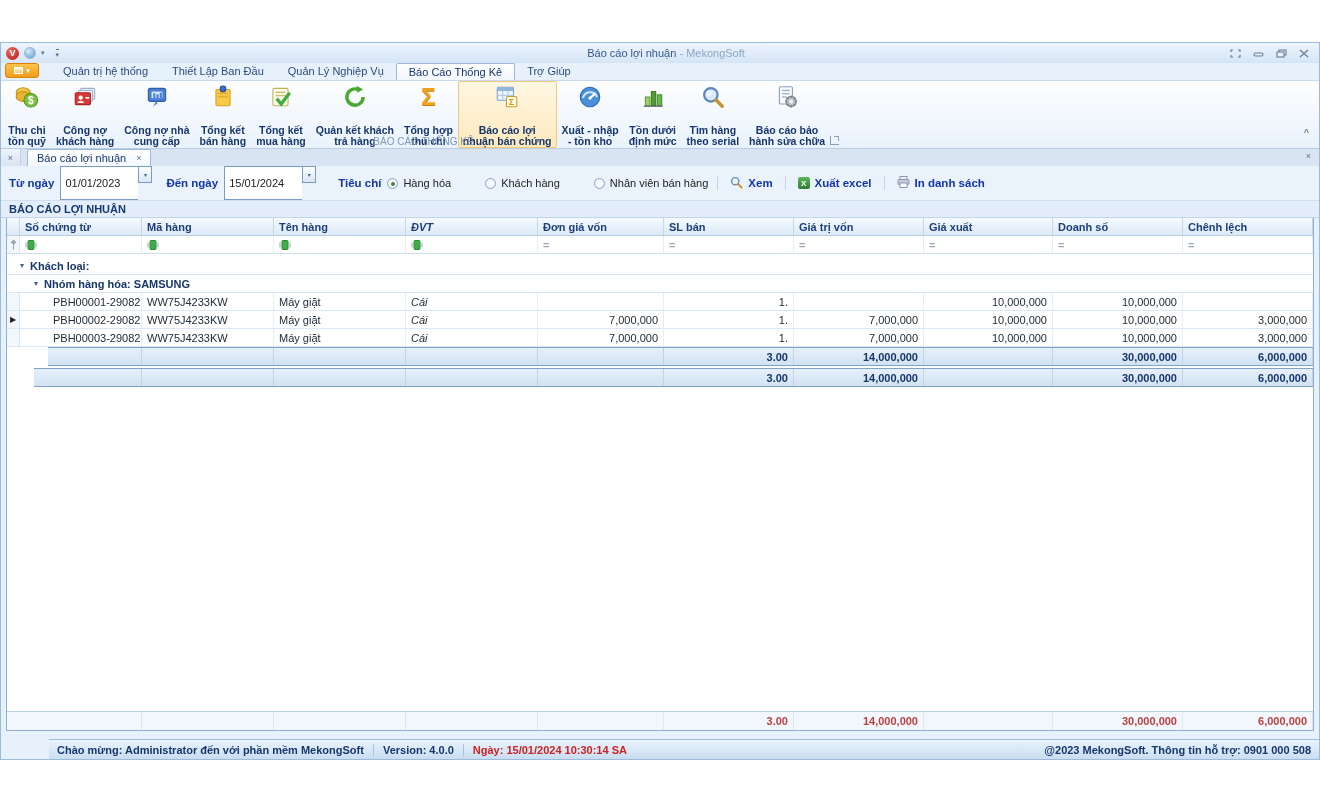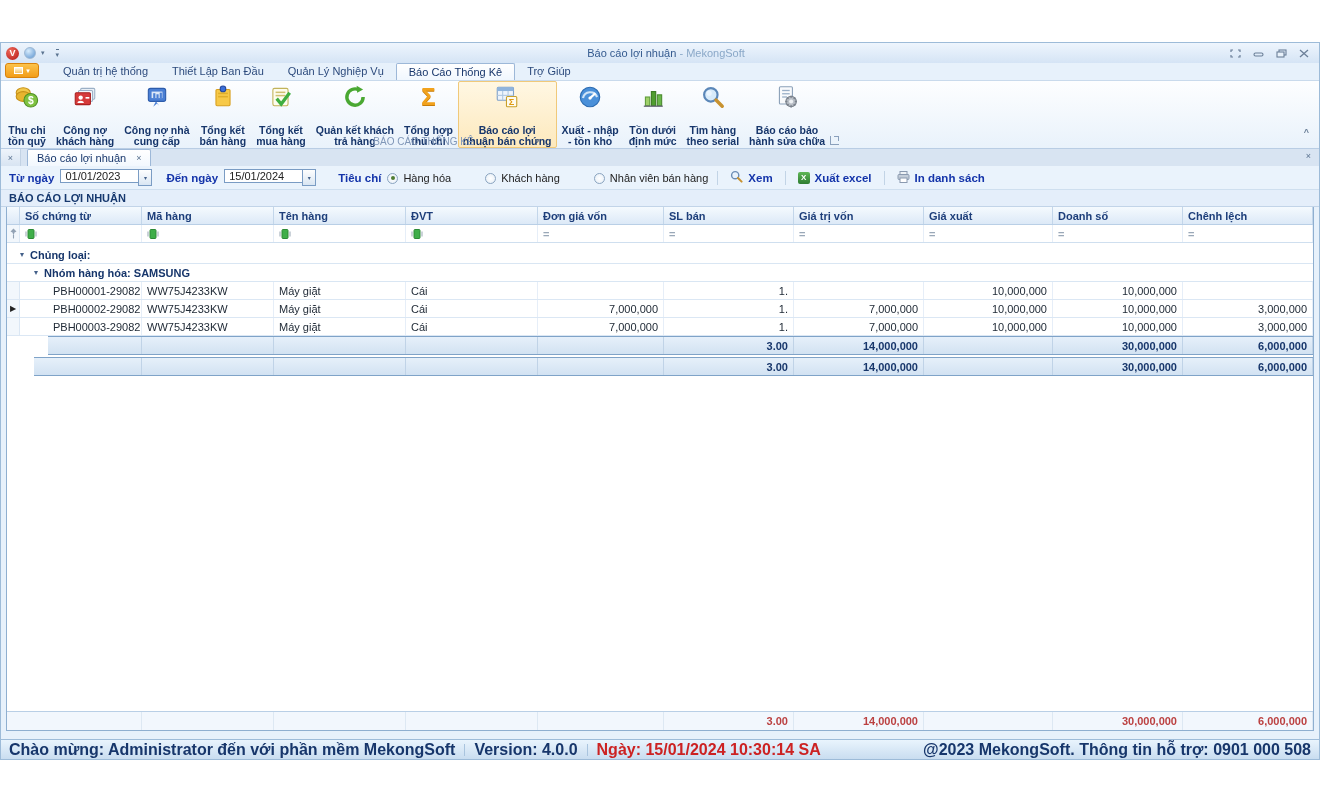--- a/index.html
+++ b/index.html
@@ -51,21 +51,21 @@
   .doctab { background:linear-gradient(#ffffff,#f2f8fe); border:1px solid #9db8d8; border-bottom:none; margin-left:6px;
             padding:0 9px; display:flex; align-items:center; gap:10px; font-size:11px; color:#17366b; border-radius:2px 2px 0 0; }
   .doctab .x { font-size:9px; color:#5a7390; }
   .dt-close-right { position:absolute; right:8px; top:2px; font-size:9px; color:#5a7390; }
 
   
   .filterbar { flex:0 0 24px; background:#eaf3fc; display:flex; align-items:center; padding-left:8px;
                font-size:11px; border-bottom:1px solid #cfdfef; }
   .flabel { color:#1434aa; font-weight:bold; font-size:11.5px; margin-right:6px; white-space:nowrap; }
   .combo { display:flex; margin-right:14px; }
-  .dateinput { width:78px; height:14px; border:1px solid #7a9cc4; border-right:none; background:#fff; font-size:11px;
+  .dateinput { width:78px; height:34px; border:1px solid #7a9cc4; border-right:none; background:#fff; font-size:11px;
                padding:0 4px; color:#222; font-family:inherit; }
   .combo-arrow { width:14px; height:17px; border:1px solid #7a9cc4; background:linear-gradient(#fefefe,#d9e6f3);
                  display:flex; align-items:center; justify-content:center; font-size:6px; color:#44618a; }
   .radio-item { display:flex; align-items:flex-end; margin-right:34px; color:#222; white-space:nowrap; }
   .radio { width:11px; height:11px; border-radius:50%; border:1px solid #8aa4c0; background:radial-gradient(#fff,#e4edf6);
            margin-right:5px; position:relative; }
   .radio.checked::after { content:""; position:absolute; left:2.5px; top:2.5px; width:4px; height:4px; border-radius:50%; background:#4f7d33; }
   .action { display:flex; align-items:center; gap:5px; color:#1434aa; font-weight:bold; font-size:11.5px; margin:0 9px; white-space:nowrap; }
   .vsep { width:1px; height:14px; background:#c2d4e6; margin:0 3px; }
   .xls-badge { width:12px; height:12px; background:linear-gradient(#5fb757,#2e7d32); border-radius:2px; color:#fff;
@@ -85,21 +85,21 @@
   .gbtn2 { left:83px; top:22px; }
   .gconn { position:absolute; left:38px; top:26px; width:45px; height:5px; border-left:2px solid #8fa8c8; border-bottom:2px solid #8fa8c8; }
 
   
   .grid { flex:1 1 auto; margin:0 5px; background:#fff; border:1px solid #8fafd0; border-top:none;
           display:flex; flex-direction:column; overflow:hidden; font-size:11px; }
   .w-ind { flex:0 0 13px; }
   .indent { flex:0 0 28px; }
   .indent2 { flex:0 0 14px; }
   .w0 { flex:0 0 122px;text-align:center; } .w0i { flex:0 0 94px; } .w0s { flex:0 0 108px; }
-  .w1 { flex:0 0 132px; } .w2 { flex:0 0 132px; } .w3 { flex:0 0 132px; }
+  .w1 { flex:0 0 132px; } .w2 { flex:0 0 132px; } .w3 { flex:0 0 132px;font-style:italic; }
   .w4 { flex:0 0 126px; } .w5 { flex:0 0 130px; } .w6 { flex:0 0 130px; }
   .w7 { flex:0 0 129px; } .w8 { flex:0 0 130px; } .w9 { flex:1 1 131px; }
   .ghead { flex:0 0 18px; display:flex; background:linear-gradient(#f5fafe,#dce9f7); border-bottom:1px solid #b9cfe6;
            font-weight:bold; color:#1d3e7a; }
   .hcell { display:flex; align-items:center; padding:0 5px; border-right:1px solid #c3d6ea; white-space:nowrap; overflow:hidden; }
   .hind { background:linear-gradient(#f5fafe,#dce9f7); border-right:1px solid #c3d6ea; }
   .gfilter { flex:0 0 18px; display:flex; border-bottom:1px solid #cfdfef; background:#fff; }
   .fcell { display:flex; align-items:center; padding:0 5px; border-right:1px solid #e6eef8; color:#9aa8b8; font-weight:bold; }
   .ind { flex:0 0 13px; border-right:1px solid #dbe7f4; background:#f2f7fc; display:flex; align-items:center; justify-content:center; }
   .gap3 { flex:0 0 3px; background:#fff; }
@@ -115,21 +115,21 @@
                border-top:1px solid #7fa3c8; border-bottom:1px solid #7fa3c8; }
   .scell { display:flex; align-items:center; padding:0 5px; border-right:1px solid #c0d3e7; white-space:nowrap; overflow:hidden; }
   .sumgap { flex:0 0 2px; background:#fff; }
   .spacer { flex:1 1 auto; background:#fff; }
   .grand { flex:0 0 19px; display:flex; background:#f2f7fd; border-top:1px solid #b9cfe6; font-weight:bold; color:#bb4040; }
   .grand .dcell { border-right:1px solid #dde8f3; }
   .gap8 { flex:0 0 8px; background:#e7f1fb; }
 
   
   .statusbar { flex:0 0 20px; background:linear-gradient(#e9f4fd,#c9ddf0); border-top:1px solid #9ebcd9;
-               display:flex; align-items:center; font-size:16px; font-weight:bold; color:#17366b; padding:0 8px; }
+               display:flex; align-items:center; font-size:11px; font-weight:bold; color:#17366b; padding:0 8px;margin-left:48px; }
   .statusbar .red { color:#cc2222; }
   .sdvd { width:1px; height:12px; background:#a9c4de; margin:0 9px; }
   .spacer-h { flex:1 1 auto; }
 </style>
 </head>
 <body>
 
 <div class="stage">
 <div class="window">
 
@@ -466,21 +466,21 @@
       <div class="fcell w9">
             <span>=</span>
           </div>
     </div>
 
     <div class="gap3"></div>
 
     <div class="growgroup">
       <div class="ind" style="background:#fff;border-right:none"></div>
       <span class="garrow">▾</span>
-      <span>Chủng loại:</span>
+      <span>Khách loại:</span>
     </div>
 
     <div class="growgroup">
       <div style="flex:0 0 27px"></div>
       <span class="garrow">▾</span>
       <span>Nhóm hàng hóa: SAMSUNG</span>
     </div>
 
     <div class="grow">
       <div class="ind"></div>

